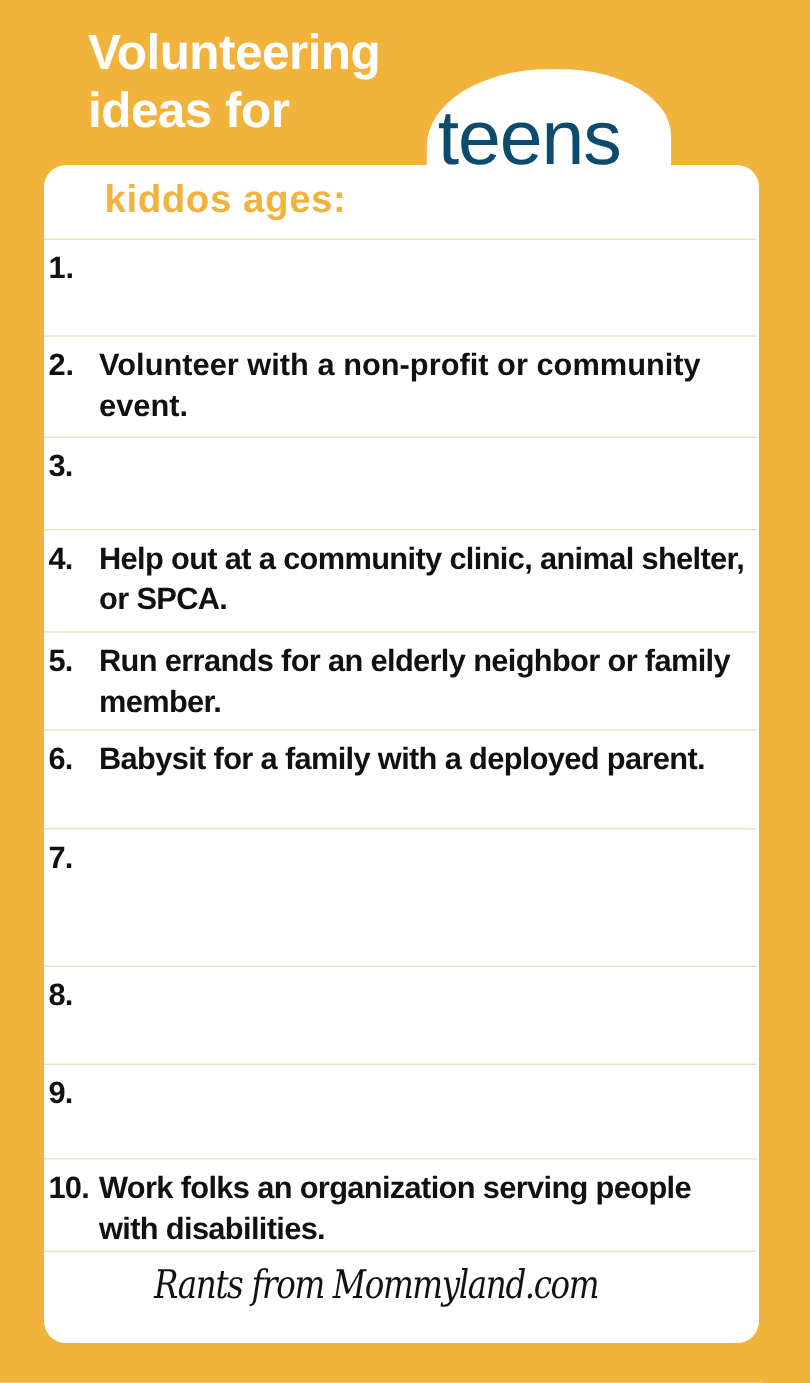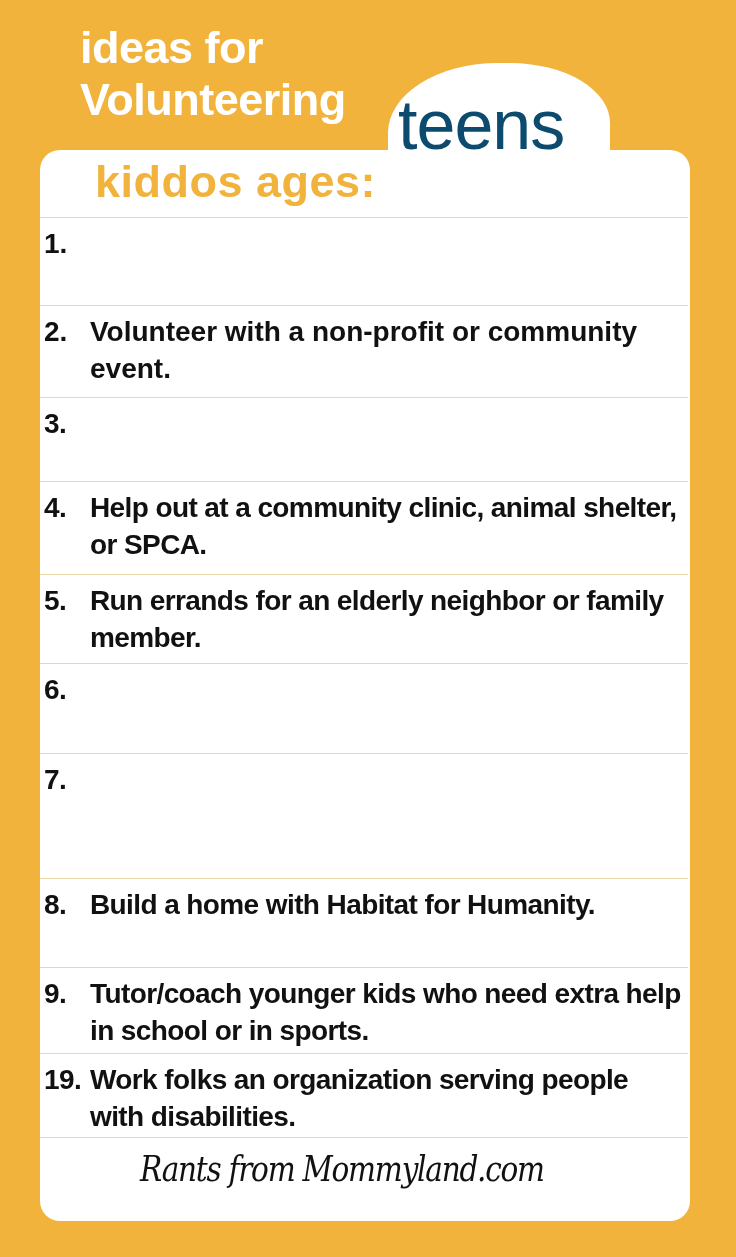--- a/index.html
+++ b/index.html
@@ -27,21 +27,21 @@
       color: #0c4a6e; font-size: 70px; line-height: 74px;
       font-family: "Liberation Sans", sans-serif; letter-spacing: -1px;
     }
     .card {
       position: absolute; left: 40px; top: 150px;
       width: 650px; height: 1071px;
       background: #ffffff; border-radius: 20px;
     }
     .ages {
       position: absolute; left: 95px; top: 160px;
-      color: #F2B33D; font-weight: bold; font-size: 45px; line-height: 44px;
+      color: #F2B33D; font-weight: bold; font-size: 35px; line-height: 44px;
       letter-spacing: 0.5px;
     }
     .list {
       position: absolute; left: 40px; top: 217px; width: 648px;
       margin: 0; padding: 0; list-style: none;
       border-top: 1px solid #E9D9AA;
     }
     .item {
       position: relative; box-sizing: border-box;
       border-bottom: 1px solid #E9D9AA;
@@ -57,36 +57,36 @@
       position: absolute; left: 140px; top: 1148px;
       font-family: "DejaVu Serif", serif; font-style: italic;
       font-size: 36px; color: #111111; letter-spacing: -1.5px;
       transform: scaleX(0.82); transform-origin: left center;
     }
   </style>
 </head>
 <body>
 
 <div class="title">
+  <span>Volunteering</span>
   <span>ideas for</span>
-  <span>Volunteering</span>
 </div>
 
 <div class="bubble"></div>
 <div class="card"></div>
 <div class="teens">teens</div>
 
 <div class="ages">kiddos ages:</div>
 
 <ul class="list">
   <li class="item" style="height: 88px;"><span class="num">1.</span></li>
   <li class="item" style="height: 92px;"><span class="num">2.</span><span>Volunteer with a non-profit or community event.</span></li>
   <li class="item narrow" style="height: 84px;"><span class="num">3.</span></li>
   <li class="item narrow" style="height: 93px;"><span class="num">4.</span><span>Help out at a community clinic, animal shelter, or SPCA.</span></li>
   <li class="item narrow" style="height: 89px;"><span class="num">5.</span><span>Run errands for an elderly neighbor or family member.</span></li>
-  <li class="item narrow" style="height: 90px;"><span class="num">6.</span></li>
+  <li class="item narrow" style="height: 90px;"><span class="num">6.</span><span>Babysit for a family with a deployed parent.</span></li>
   <li class="item narrow" style="height: 125px;"><span class="num">7.</span></li>
-  <li class="item narrow" style="height: 89px;"><span class="num">8.</span><span>Build a home with Habitat for Humanity.</span></li>
-  <li class="item narrow" style="height: 86px;"><span class="num">9.</span><span>Tutor/coach younger kids who need extra help in school or in sports.</span></li>
-  <li class="item narrow" style="height: 84px;"><span class="num">19.</span><span>Work folks an organization serving people with disabilities.</span></li>
+  <li class="item narrow" style="height: 89px;"><span class="num">8.</span></li>
+  <li class="item narrow" style="height: 86px;"><span class="num">9.</span></li>
+  <li class="item narrow" style="height: 84px;"><span class="num">10.</span><span>Work folks an organization serving people with disabilities.</span></li>
 </ul>
 
 <div class="sig">Rants from Mommyland.com</div>
 
 </body></html>

